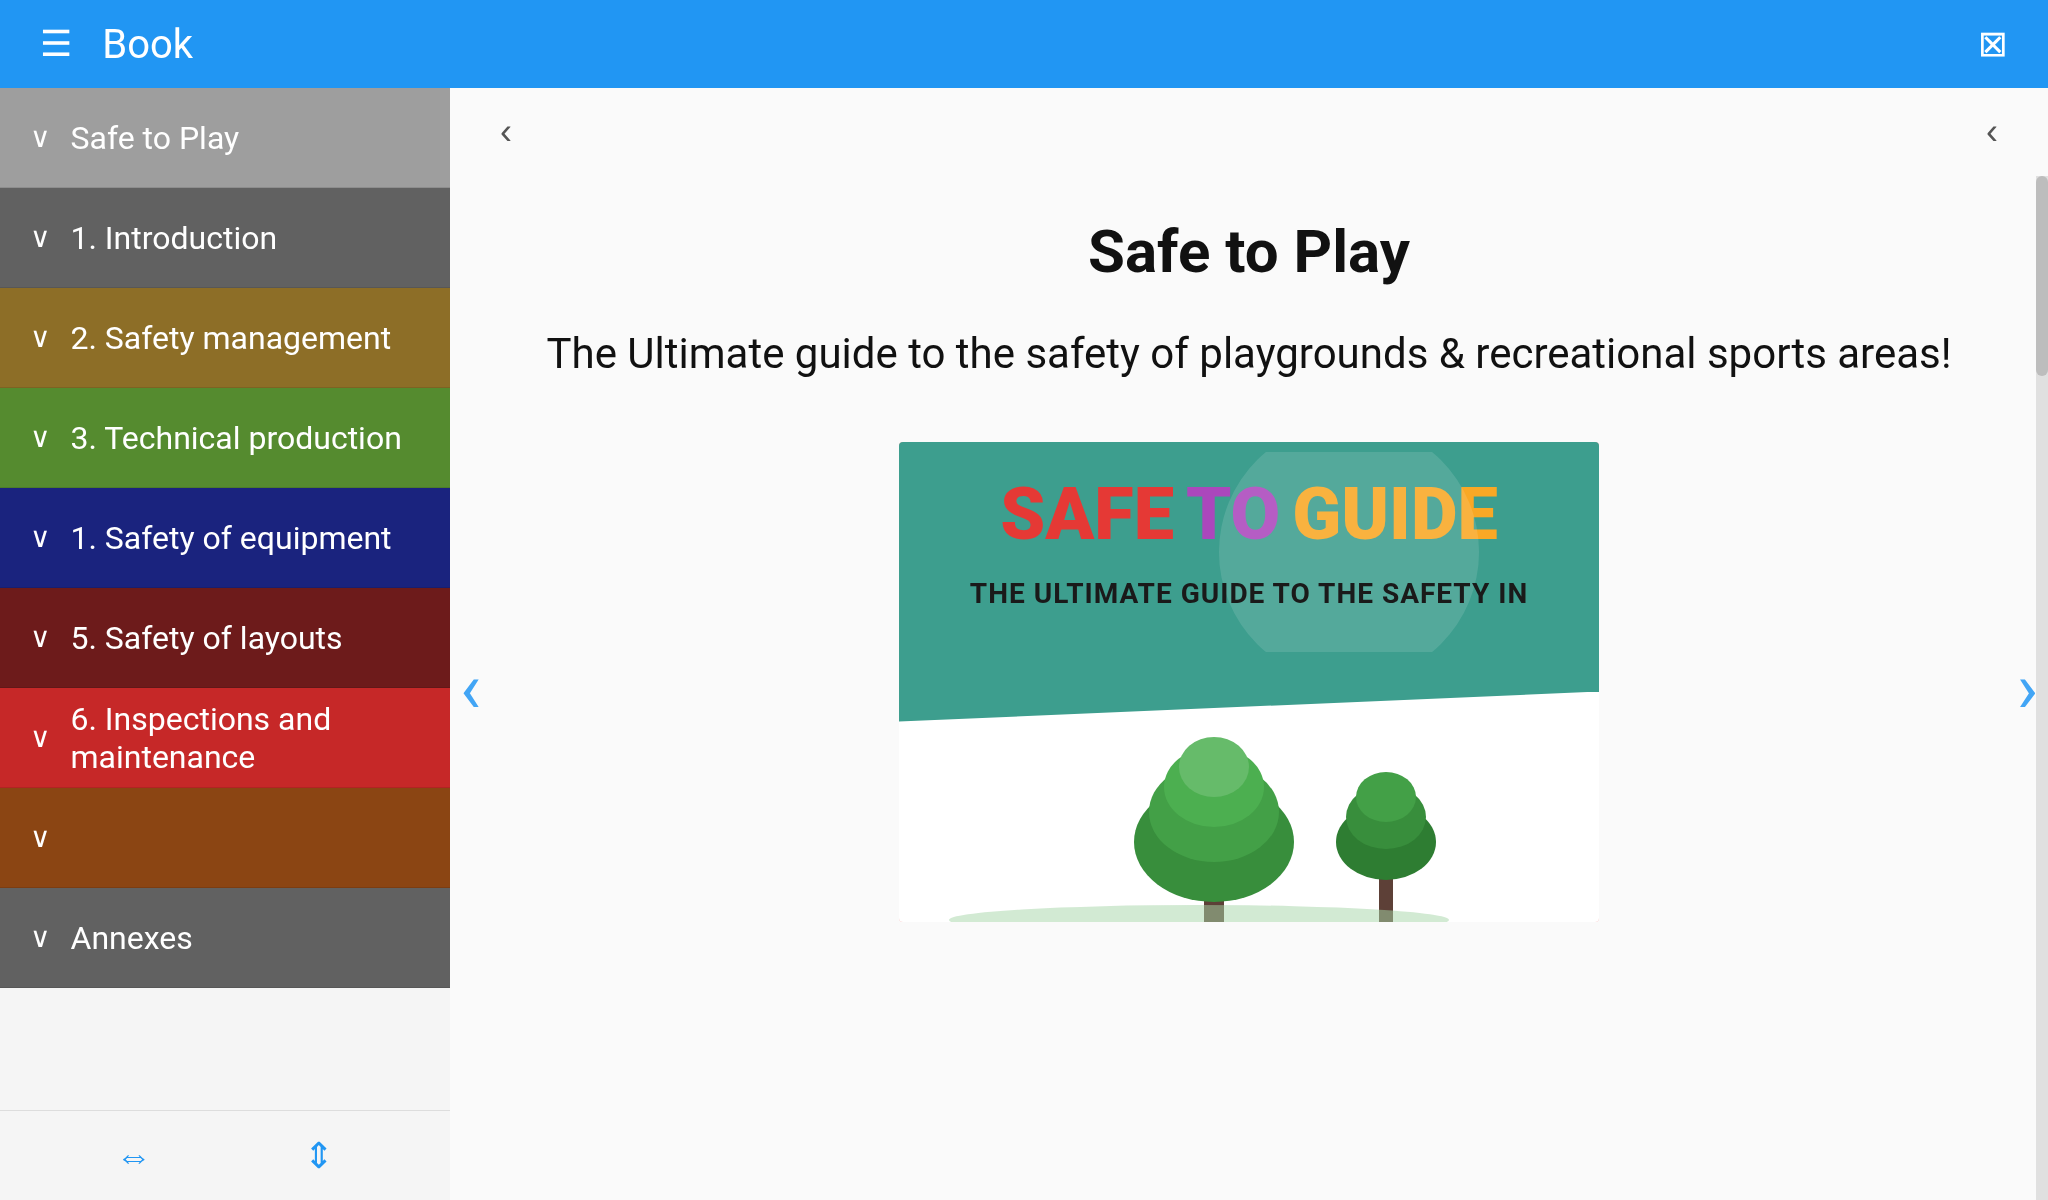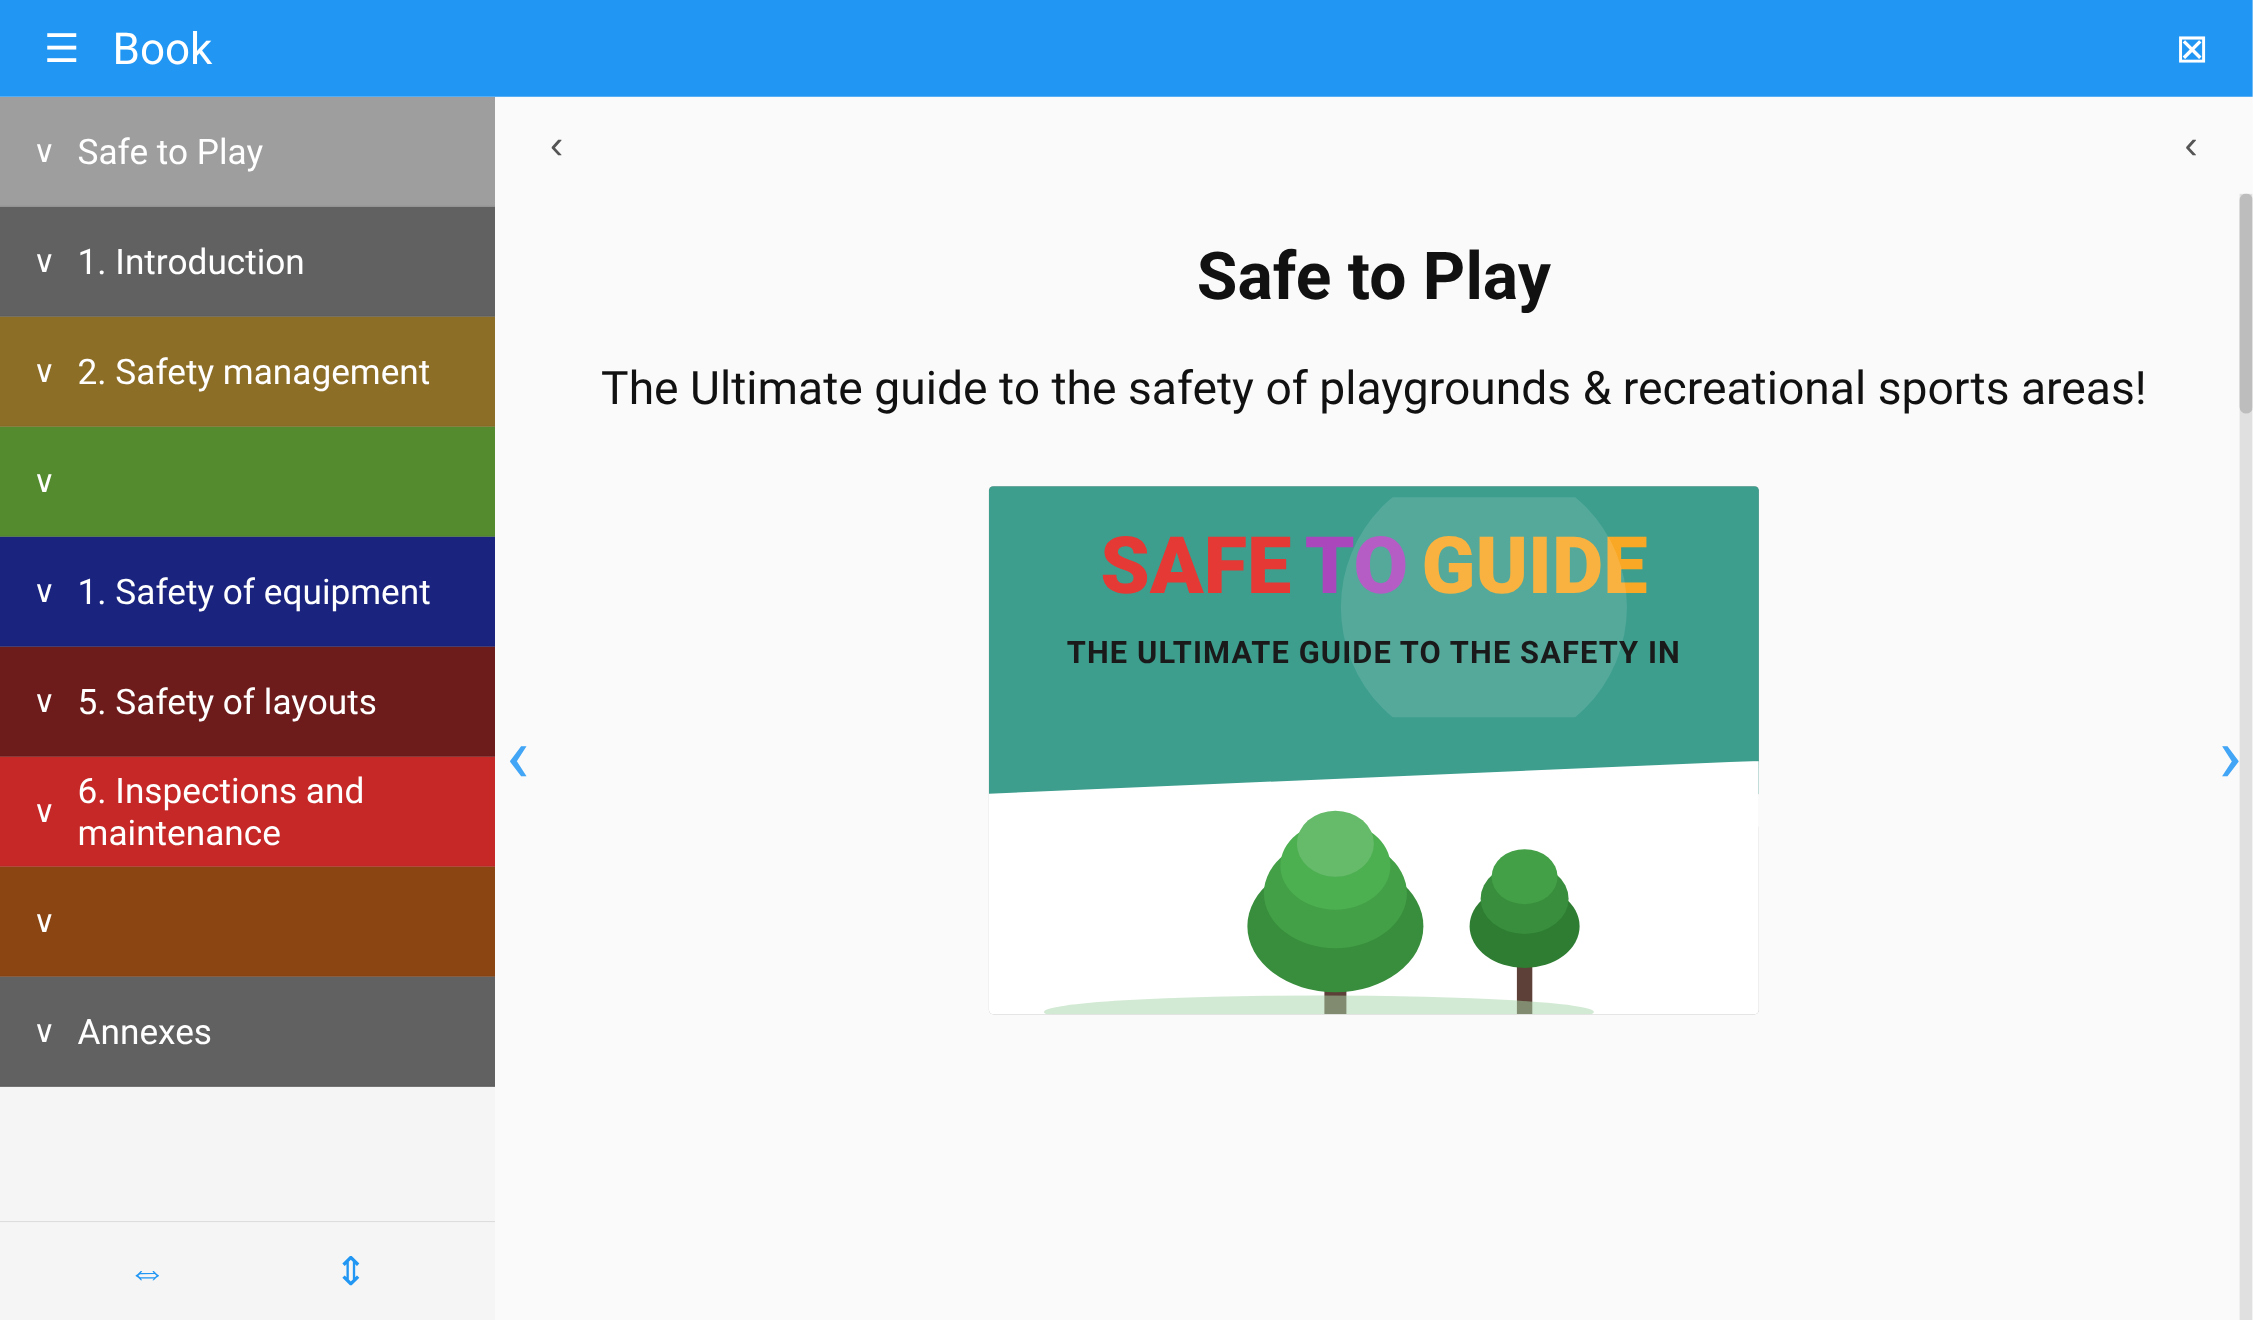--- a/index.html
+++ b/index.html
@@ -163,21 +163,21 @@
       color: #111;
       text-align: center;
       margin-bottom: 60px;
       line-height: 1.3;
     }
 
     
     .book-cover {
       width: 700px;
       height: 480px;
-      background: #a3a3a3;
+      background: #fca5a5;
       border-radius: 4px;
       display: flex;
       flex-direction: column;
       align-items: center;
       justify-content: flex-start;
       overflow: hidden;
       position: relative;
     }
 
     .book-cover-top {
@@ -284,20 +284,21 @@
       <span class="item-label">1. Introduction</span>
     </div>
 
     <div class="sidebar-item sidebar-item-safety-management">
       <span class="chevron">∨</span>
       <span class="item-label">2. Safety management</span>
     </div>
 
     <div class="sidebar-item sidebar-item-technical-production">
       <span class="chevron">∨</span>
+      <span class="item-label">3. Technical production</span>
     </div>
 
     <div class="sidebar-item sidebar-item-safety-equipment">
       <span class="chevron">∨</span>
       <span class="item-label">1. Safety of equipment</span>
     </div>
 
     <div class="sidebar-item sidebar-item-safety-layouts">
       <span class="chevron">∨</span>
       <span class="item-label">5. Safety of layouts</span>

